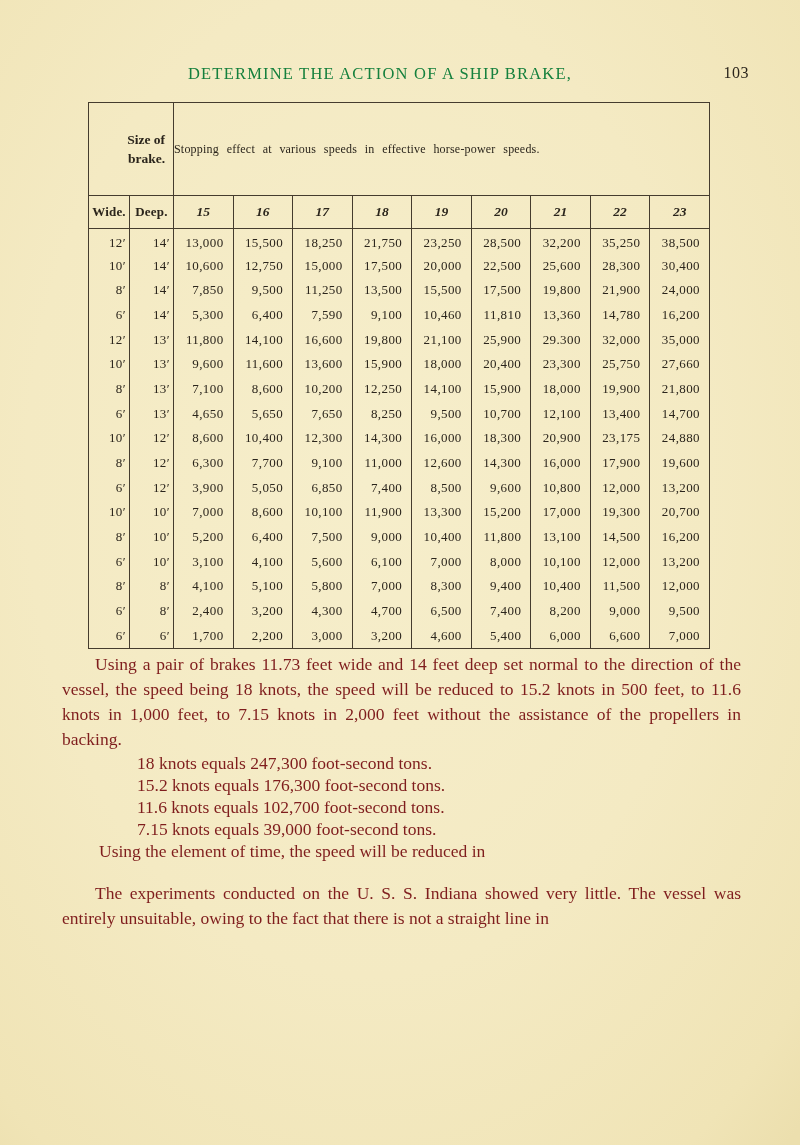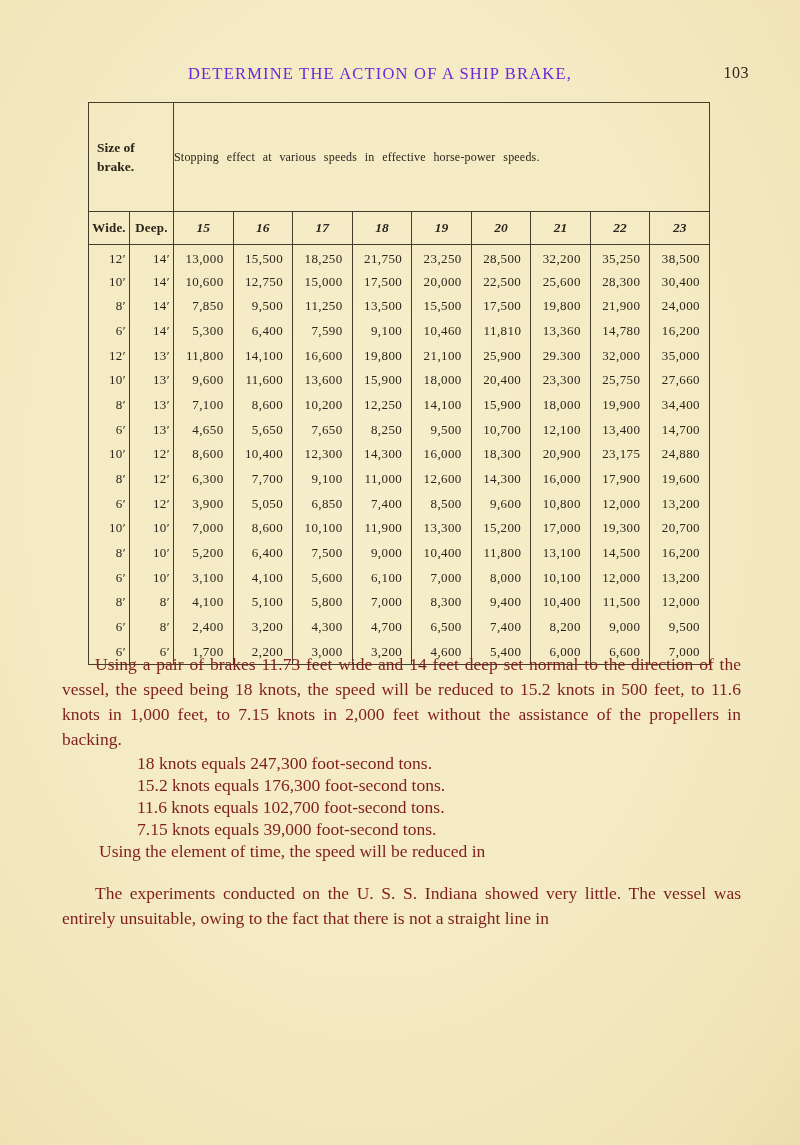--- a/index.html
+++ b/index.html
@@ -20,21 +20,21 @@
   
   .running-head {
     position: absolute;
     top: 64px; left: 0; width: 800px; height: 24px;
   }
   .running-title {
     display: block;
     text-align: center;
     font-size: 16.5px;
     letter-spacing: 1.2px;
-    color: #6d28d9;
+    color: #15803d;
     width: 760px;
   }
   .page-number {
     position: absolute;
     top: 0; right: 51px;
     font-size: 16px;
     letter-spacing: 0.5px;
   }
 
   
@@ -55,22 +55,22 @@
     padding: 0;
     vertical-align: middle;
     color: #2b251c;
   }
   th.size-hdr {
     border-right: 1.2px solid #453c2e;
     border-bottom: 1.2px solid #453c2e;
     height: 76px;
     font-size: 13.5px;
     font-weight: bold;
-    text-align: left;
-    padding: 16px 8px;
+    text-align: right;
+    padding: 8px 8px;
     line-height: 19px;
   }
   th.effect-hdr {
     border-bottom: 1.2px solid #453c2e;
     height: 76px;
     font-size: 12px;
     text-align: left;
     word-spacing: 4.5px;
     letter-spacing: 0.2px;
   }
@@ -252,21 +252,21 @@
           <td class="size-cell">8′</td>
           <td class="size-cell">13′</td>
           <td class="num-cell">7,100</td>
           <td class="num-cell">8,600</td>
           <td class="num-cell">10,200</td>
           <td class="num-cell">12,250</td>
           <td class="num-cell">14,100</td>
           <td class="num-cell">15,900</td>
           <td class="num-cell">18,000</td>
           <td class="num-cell">19,900</td>
-          <td class="num-cell">34,400</td>
+          <td class="num-cell">21,800</td>
         </tr>
         <tr>
           <td class="size-cell">6′</td>
           <td class="size-cell">13′</td>
           <td class="num-cell">4,650</td>
           <td class="num-cell">5,650</td>
           <td class="num-cell">7,650</td>
           <td class="num-cell">8,250</td>
           <td class="num-cell">9,500</td>
           <td class="num-cell">10,700</td>

